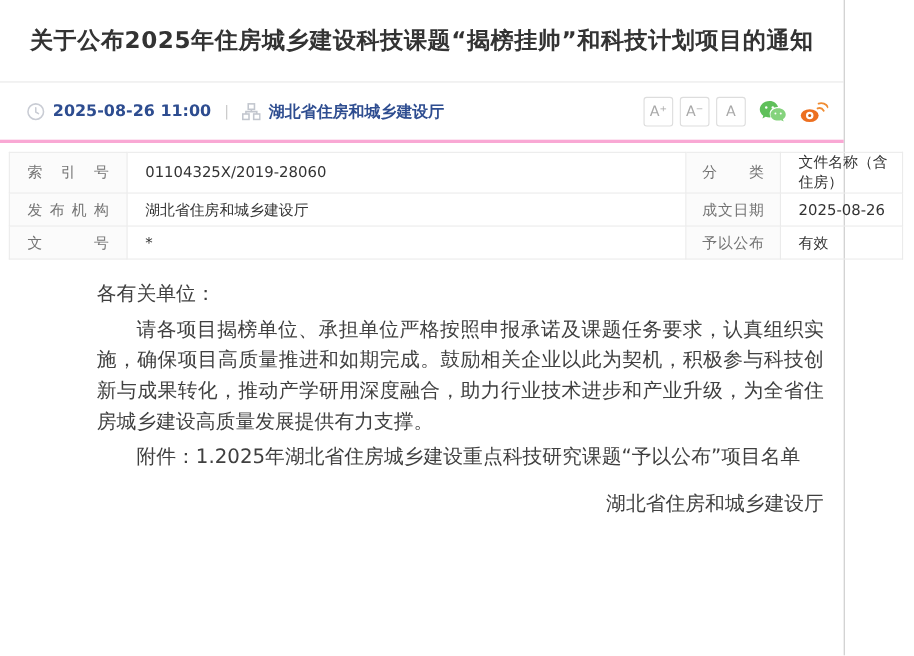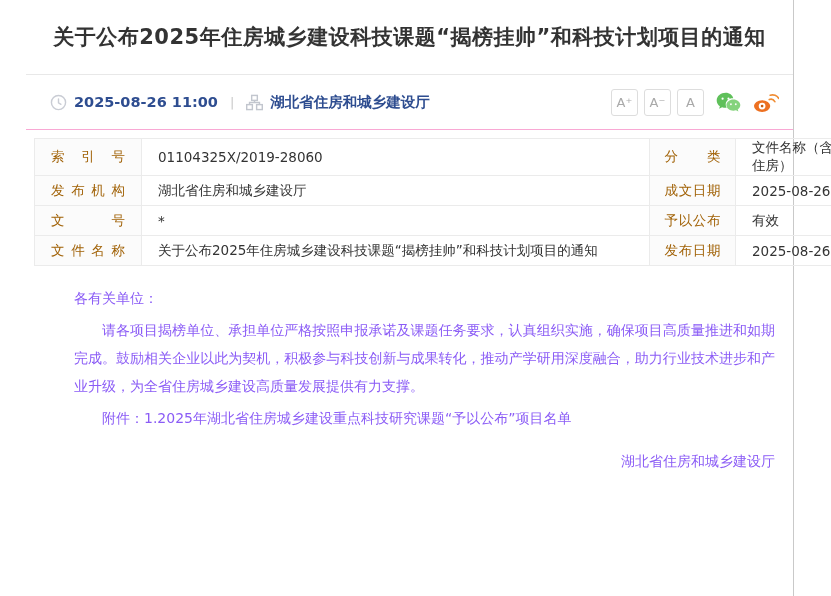--- a/index.html
+++ b/index.html
@@ -5,38 +5,37 @@
   * { box-sizing: border-box; }
   html,body { margin:0; padding:0; background:#fff; }
   body {
     width:831px; height:596px; overflow:hidden;
     font-family:"DejaVu Sans","Liberation Sans",sans-serif;
     color:#404040;
   }
   .content {
     width:768px; height:596px;
     border-right:1px solid #c9c9c9;
-    margin-left:26px;
   }
   
   .header-block {
     height:75px;
     display:flex; align-items:center; justify-content:center;
     border-bottom:1px solid #e8e8e8;
   }
   .doc-title {
     margin:0; font-size:21px; font-weight:600; color:#333;
     letter-spacing:0.5px;
   }
   
   .meta-bar {
     height:55px;
     display:flex; align-items:center; justify-content:space-between;
     padding:0 14px 0 24px;
-    border-bottom:1px solid #f9a8d4;
+    border-bottom:3px solid #f9a8d4;
   }
   .meta-left {
     display:flex; align-items:center;
     color:#2e4d90; font-weight:600; font-size:14.5px;
   }
   .meta-left .icon { display:flex; align-items:center; margin-right:7px; }
   .meta-sep { color:#c9c9c9; font-weight:400; margin:0 12px; font-size:13px; }
   .meta-right { display:flex; align-items:center; }
   .font-btn {
     width:27px; height:27px; margin-left:6px;
@@ -50,29 +49,29 @@
   
   table.info-table {
     border-collapse:collapse; table-layout:fixed;
     width:812px; margin:8px 0 0 8px;
     font-size:13.5px;
   }
   .info-table td, .info-table th { border:1px solid #ebebeb; height:30px; padding:0; }
   .info-table th.lbl { background:#fbfbfb; font-weight:400; color:#4a7cba; text-align:center; }
   .lbl-inner {
     display:inline-block; text-align:justify; text-align-last:justify;
-    font-size:13.5px; color:#a16207;
+    font-size:13.5px; color:#737373;
   }
   .w-left  { width:74px; }
   .w-right { width:56px; }
   .info-table td.val { color:#333; padding-left:16px; text-align:left; font-weight:400; }
   
   .doc-body {
-    padding:18px 18px 0 48px;
-    font-size:14px; line-height:28px; color:#8b5cf6;
+    padding:18px 18px 0 88px;
+    font-size:18px; line-height:28px; color:#404040;
   }
   .salutation { margin:0; }
   .para { margin:4px 0 0; text-indent:2em; text-align:justify; }
   .attach-1 { margin:4px 0 0; text-indent:2em; }
   .attach-2 { margin:4px 0 0; padding-left:5em; }
   .signer { margin:15px 0 0; text-align:right; }
 </style>
 </head>
 <body>
 
@@ -147,26 +146,20 @@
       <td class="val">湖北省住房和城乡建设厅</td>
       <th class="lbl"><span class="lbl-inner w-right">成文日期</span></th>
       <td class="val">2025-08-26</td>
     </tr>
     <tr>
       <th class="lbl"><span class="lbl-inner w-left">文号</span></th>
       <td class="val">*</td>
       <th class="lbl"><span class="lbl-inner w-right">予以公布</span></th>
       <td class="val">有效</td>
     </tr>
-    <tr>
-      <th class="lbl"><span class="lbl-inner w-left">文件名称</span></th>
-      <td class="val">关于公布2025年住房城乡建设科技课题“揭榜挂帅”和科技计划项目的通知</td>
-      <th class="lbl"><span class="lbl-inner w-right">发布日期</span></th>
-      <td class="val">2025-08-26</td>
-    </tr>
   </tbody>
     </table>
 
   <div class="doc-body">
     <p class="salutation">各有关单位：</p>
     <p class="para">请各项目揭榜单位、承担单位严格按照申报承诺及课题任务要求，认真组织实施，确保项目高质量推进和如期完成。鼓励相关企业以此为契机，积极参与科技创新与成果转化，推动产学研用深度融合，助力行业技术进步和产业升级，为全省住房城乡建设高质量发展提供有力支撑。</p>
     <p class="attach-1">附件：1.2025年湖北省住房城乡建设重点科技研究课题“予以公布”项目名单</p>
     <p class="signer">湖北省住房和城乡建设厅</p>
 
   </div>

